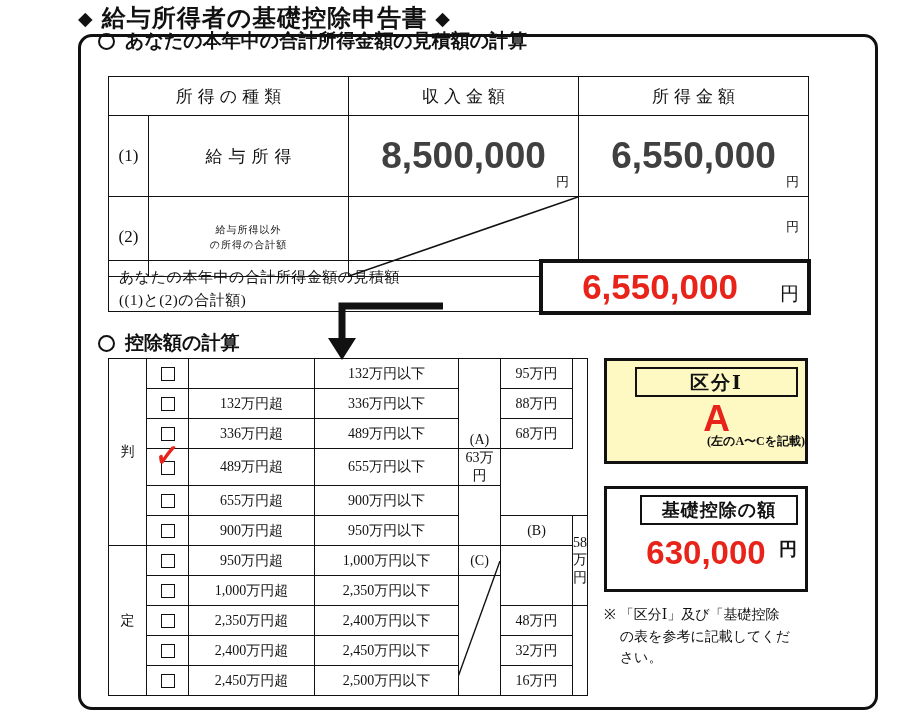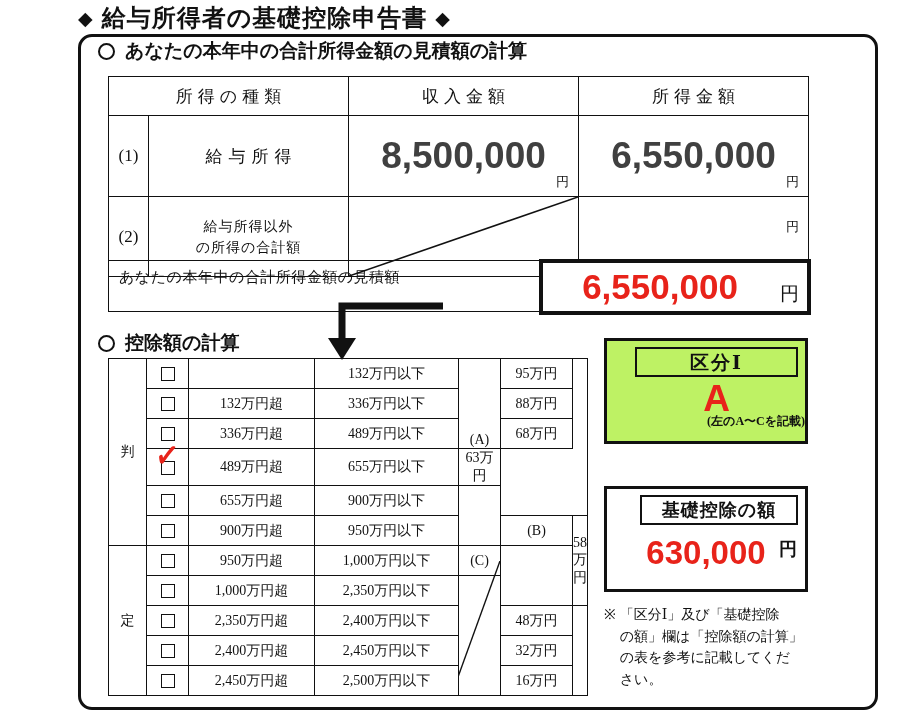--- a/index.html
+++ b/index.html
@@ -60,21 +60,21 @@
     font-weight: bold;
   }
   .circle-mark {
     display: inline-block;
     width: 17px;
     height: 17px;
     border: 2px solid #111;
     border-radius: 50%;
     box-sizing: border-box;
   }
-  #head-income { left: 98px; top: 38px; }
+  #head-income { left: 98px; top: 28px; }
   #head-deduction { left: 98px; top: 330px; }
 
   
   .income-table {
     position: absolute;
     left: 108px;
     top: 76px;
     width: 700px;
     border-collapse: collapse;
     table-layout: fixed;
@@ -118,21 +118,21 @@
   }
   .yen-mark {
     position: absolute;
     right: 5px;
     bottom: 1px;
     font-size: 13px;
     color: #111;
     font-family: "Liberation Serif", serif;
   }
   .two-line {
-    font-size: 14px;
+    font-size: 10px;
     line-height: 1.5;
     letter-spacing: 1px;
   }
 
   
   .slash-cell { position: relative; }
   .slash-cell svg {
     position: absolute;
     left: 0; top: 0;
     width: 100%; height: 100%;
@@ -235,26 +235,26 @@
     font-size: 34px;
     font-weight: bold;
     font-family: "Liberation Serif", serif;
     transform: scaleX(0.8) rotate(8deg);
   }
 
   
   .kubun-outer {
     position: absolute;
     left: 604px;
-    top: 338px;
+    top: 358px;
     width: 204px;
     height: 106px;
     border: 3px solid #111;
     box-sizing: border-box;
-    background: #bef264;
+    background: #fef9c3;
     padding-left: 21px;
   }
   .kubun-head {
     margin: 6px 7px 0 7px;
     height: 30px;
     border: 2px solid #111;
     box-sizing: border-box;
     text-align: center;
     font-weight: bold;
     font-size: 19px;
@@ -395,20 +395,21 @@
           <span class="yen-mark">円</span>
         </div>
       </td>
     </tr>
   </tbody>
     </table>
 
   <div class="total-row">
     <div class="total-label">
       <div>あなたの本年中の合計所得金額の見積額</div>
+      <div>((1)と(2)の合計額)</div>
     </div>
     <div class="total-box">
       <div class="total-val">6,550,000</div>
       <span class="total-yen">円</span>
     </div>
   </div>
 
   <div class="arrow-wrap">
     <svg viewBox="0 0 130 64" width="130" height="64">
       <path d="M125 6 L24 6 L24 40" stroke="#111" stroke-width="7" fill="none"></path>
@@ -516,21 +517,20 @@
       <span>630,000</span>
       <span class="kiso-yen">円</span>
     </div>
   </div>
 
   <div class="note-text">
     <div style="display:flex; gap:4px;">
       <span>※</span>
       <div class="note-lines" id="note-lines">
           <div>「区分Ⅰ」及び「基礎控除</div>
-          <div>の額」欄は「控除額の計算」</div>
           <div>の表を参考に記載してくだ</div>
           <div>さい。</div>
         </div>
     </div>
   </div>
 
 <div style="position: absolute; left: 458px; top: 561px; width: 42px; height: 116px; pointer-events: none;"><svg viewBox="0 0 42 116" preserveAspectRatio="none" width="42" height="116">
         <line x1="0" y1="116" x2="42" y2="0" stroke="#111" stroke-width="1.4"></line>
       </svg></div>
   </div>

